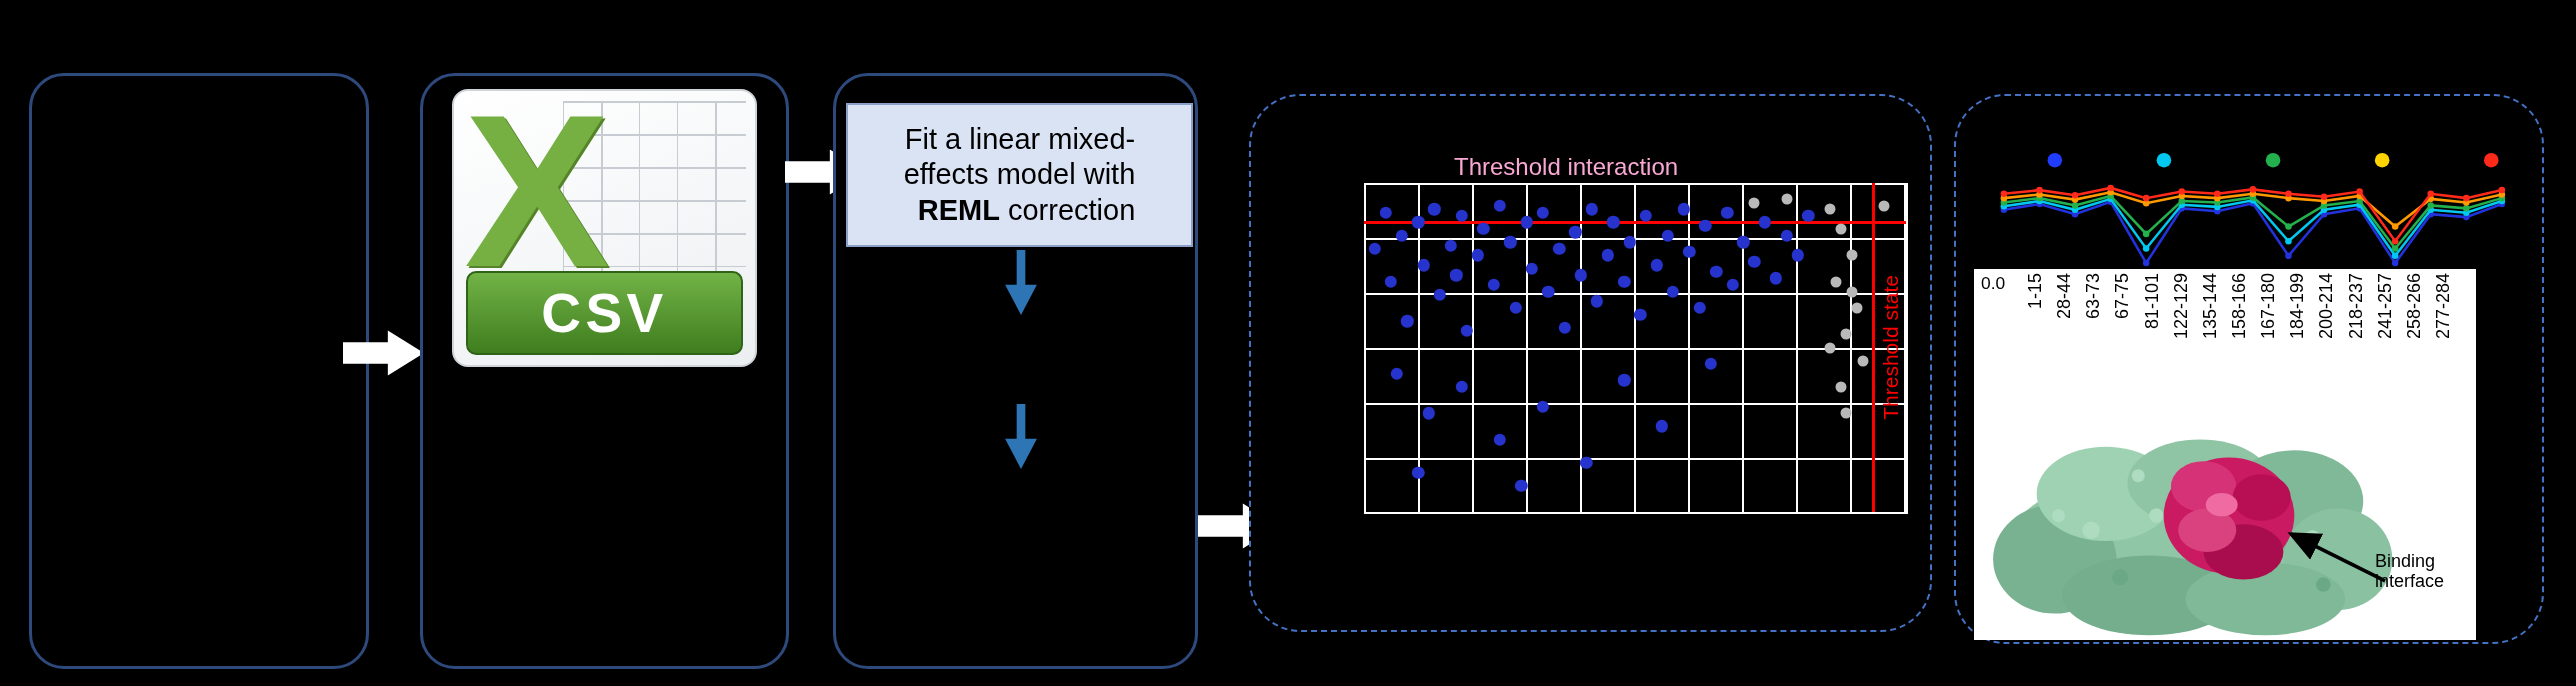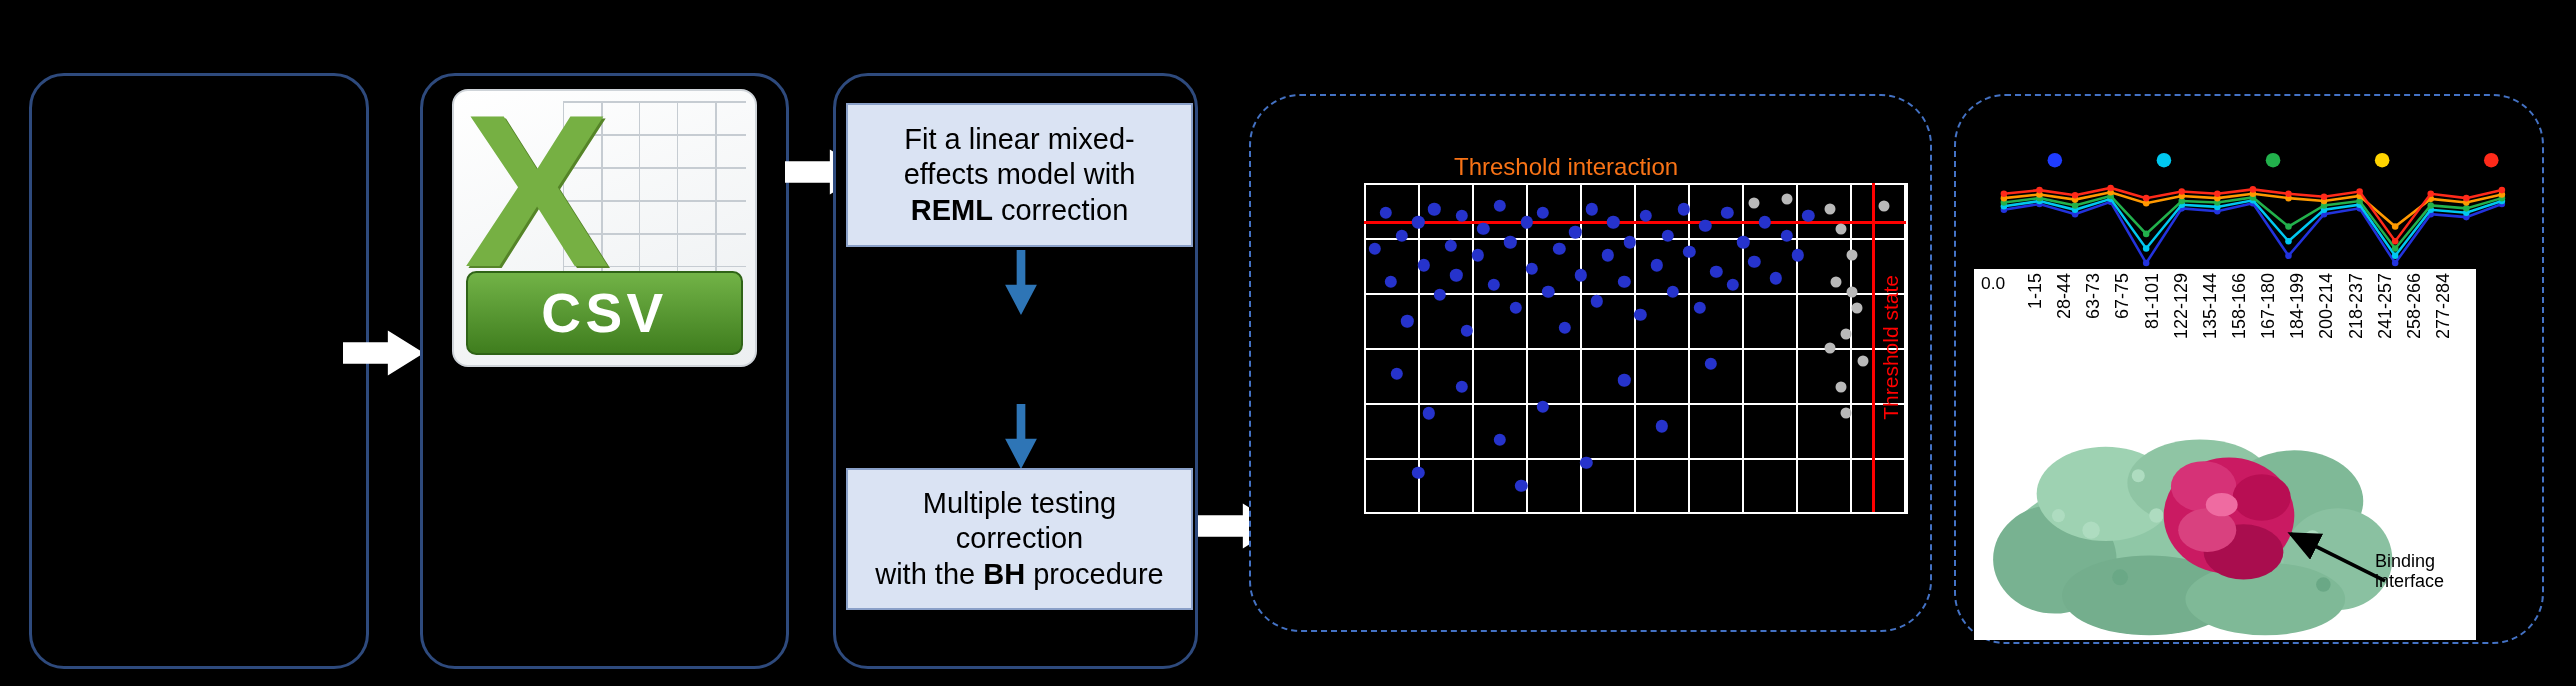--- a/index.html
+++ b/index.html
@@ -23,21 +23,21 @@
   .step .txt{white-space:pre-line;}
   .step b{font-weight:bold;}
 
   
   .csv-icon{position:absolute;left:452px;top:89px;width:305px;height:278px;background:linear-gradient(160deg,#ffffff,#eceff1);border:2.2px solid #cfd4d9;border-radius:16px;box-sizing:border-box;}
   .csv-grid{position:absolute;left:109px;top:10.2px;right:8.7px;height:193px;background-image:repeating-linear-gradient(to right,#c6ccd2 0 1.5px,transparent 1.5px 38px),repeating-linear-gradient(to bottom,#c6ccd2 0 1.5px,transparent 1.5px 33px);}
   .csv-x{position:absolute;left:10.2px;top:-25px;font-size:218px;font-weight:bold;color:#76b043;text-shadow:2.2px 2.2px 0 #558428;}
   .csv-banner{position:absolute;left:11.6px;right:11.6px;bottom:10.2px;height:84px;border-radius:10.2px;background:linear-gradient(#72b347,#3f7d1e);border:2.2px solid #2f6317;box-sizing:border-box;display:flex;align-items:center;justify-content:center;color:#fff;font-size:55px;font-weight:bold;letter-spacing:4.4px;}
 
   
-  .scatter-title{position:absolute;left:1454px;top:153px;color:#f97316;font-size:24px;}
+  .scatter-title{position:absolute;left:1454px;top:153px;color:#f9a8d4;font-size:24px;}
   .scatter-plot{position:absolute;left:1364px;top:183px;width:542px;height:329px;border-right:2.2px solid #fff;border-bottom:2.2px solid #fff;box-sizing:content-box;
     background-image:repeating-linear-gradient(to right,#ffffff 0 2.2px,transparent 2.2px 54px),repeating-linear-gradient(to bottom,#ffffff 0 2.2px,transparent 2.2px 55px);}
   .thr-h{position:absolute;left:0;right:0;height:2.9px;background:#ff0000;}
   .thr-v{position:absolute;top:0;bottom:0;width:2.9px;background:#ff0000;}
   .thr-v-label{position:absolute;left:515px;top:28%;color:#ff0000;font-size:21px;writing-mode:vertical-rl;transform:rotate(180deg);}
   .dot{position:absolute;border-radius:50%;transform:translate(-50%,-50%);}
   .dot-blue{width:12.4px;height:12.4px;background:#2633cc;}
   .dot-gray{width:11px;height:11px;background:#b9b9b9;}
 
   
@@ -67,40 +67,35 @@
     <div class="csv-x">X</div>
     <div class="csv-banner">CSV</div>
   </div>
 
   <svg class="arrow-white" style="left:785px;top:148px;" viewBox="0 0 112 66">
     <polygon points="0,18 62,18 62,2 112,33 62,64 62,48 0,48"></polygon>
   </svg>
 
   <div class="panel" style="left:833px;width:365px;"></div>
 
-  <div class="step" style="top:103px;height:144px;">
+  <div class="step" style="top:103px;height:144px;text-align:right;">
     <div class="txt"><span>Fit a linear mixed-
 effects model with
 </span><b>REML</b><span> correction</span></div>
   </div>
 
   <svg class="arrow-down" style="left:1005px;top:250px;" viewBox="0 0 44 90">
     <polygon points="16,0 28,0 28,48 44,48 22,90 0,48 16,48"></polygon>
   </svg>
 
 
   <svg class="arrow-down" style="left:1005px;top:404px;" viewBox="0 0 44 90">
     <polygon points="16,0 28,0 28,48 44,48 22,90 0,48 16,48"></polygon>
   </svg>
 
-  <div class="step" style="top:468px;height:142px;">
-    <div class="txt"><span>Multiple testing
-correction
-with the </span><b>BH</b><span> procedure</span></div>
-  </div>
 
   <svg class="arrow-white" style="left:1198px;top:502px;" viewBox="0 0 112 66">
     <polygon points="0,18 62,18 62,2 112,33 62,64 62,48 0,48"></polygon>
   </svg>
 
   <div class="panel dashed" style="left:1249px;top:94px;width:683px;height:538px;"></div>
 
   <div class="scatter-title">Threshold interaction</div>
 
   <div class="scatter-plot">

